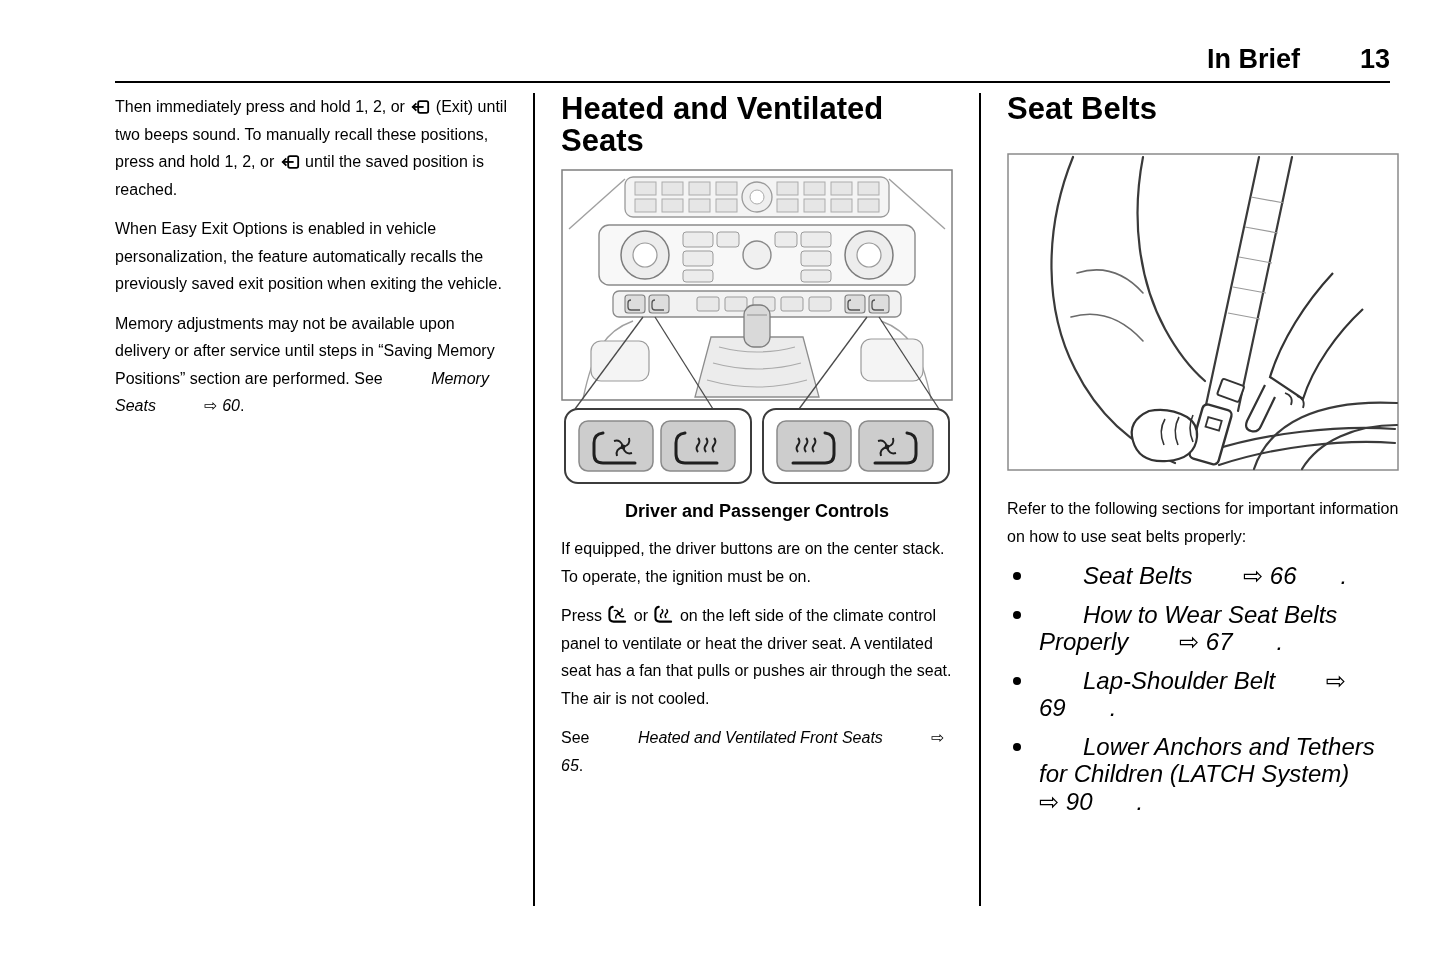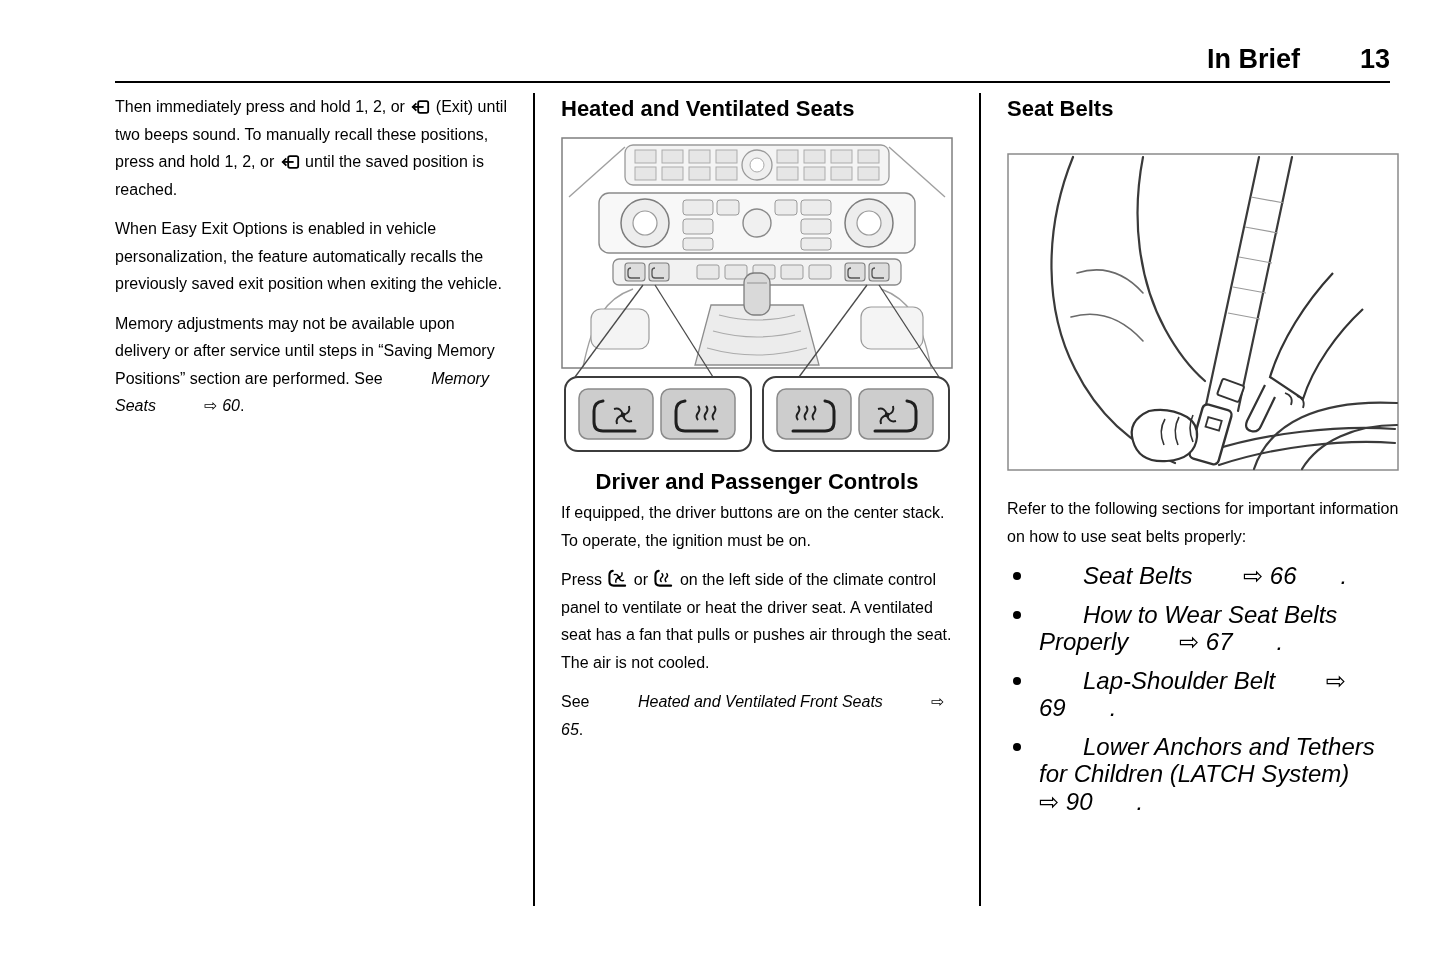--- a/index.html
+++ b/index.html
@@ -14,27 +14,27 @@
 
   .columns { position:absolute; top:93px; left:115px; right:55px; display:flex; }
   .col { }
   .col-left { width:392px; flex:0 0 392px; }
   .col-mid { width:392px; flex:0 0 392px; }
   .col-right { flex:1; }
   .col-divider { flex:0 0 2px; width:2px; background:#000; height:813px; margin:0 26px; }
 
   .para { font-size:16px; line-height:27.5px; margin-bottom:12px; }
   .em { font-style:italic;margin-left:44px; }
-  .col-heading { font-size:22px; line-height:32px; font-weight:bold; margin:0 0 12px; }
+  .col-heading { font-size:31px; line-height:32px; font-weight:bold; margin:0 0 12px; }
   .col-mid .col-heading { max-width:370px; }
   .col-right .col-heading { margin-bottom:28px; }
 
   .figure { width:392px; margin:4px 0 0; }
   .figure svg { display:block; }
-  .fig-caption { font-weight:bold; font-size:22px; text-align:center; margin:14px 0 4px; }
+  .fig-caption { font-weight:bold; font-size:18px; text-align:center; margin:14px 0 13px; }
   .seat-belt-figure { margin-bottom:24px; }
 
   .inline-icon { display:inline-block; vertical-align:-3px; line-height:0; padding:0 1px; }
 
   .bullet-list { list-style:none; margin-top:4px; }
   .bullet-item { display:flex; gap:18px; margin-bottom:11px; font-size:24px; line-height:27.5px; }
   .bullet-dot { flex:0 0 auto; width:8px; height:8px; border-radius:50%; background:#000; margin-top:10px; margin-left:6px; }
   .rich { display:block; }
   .bullet-item .rich { flex:1; }
 </style>

